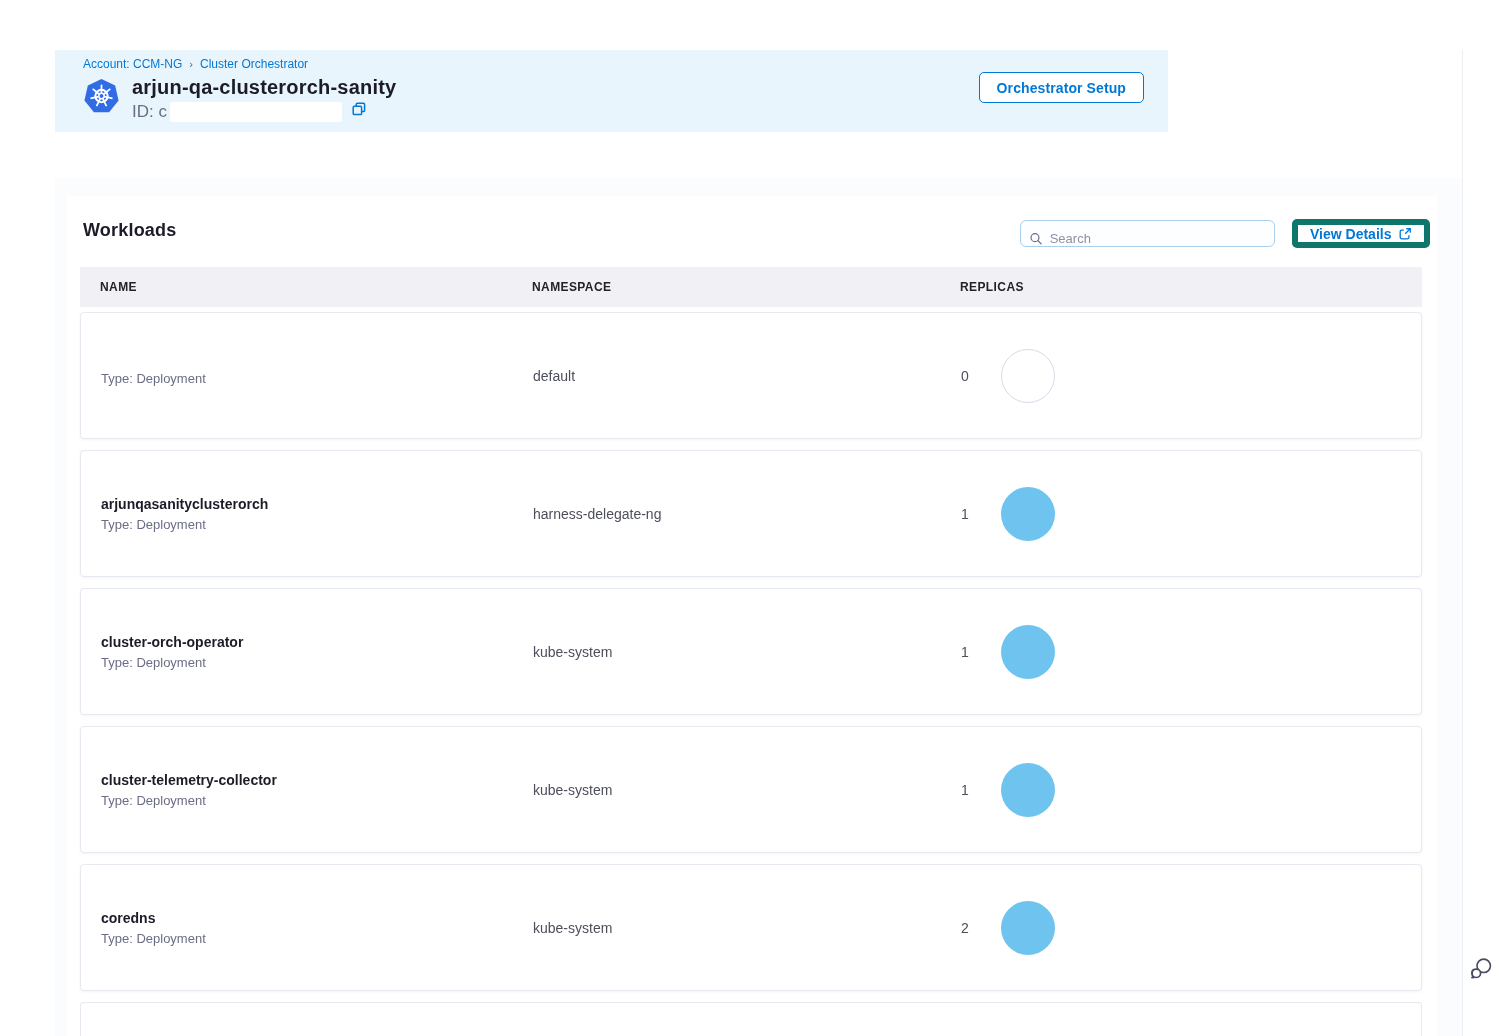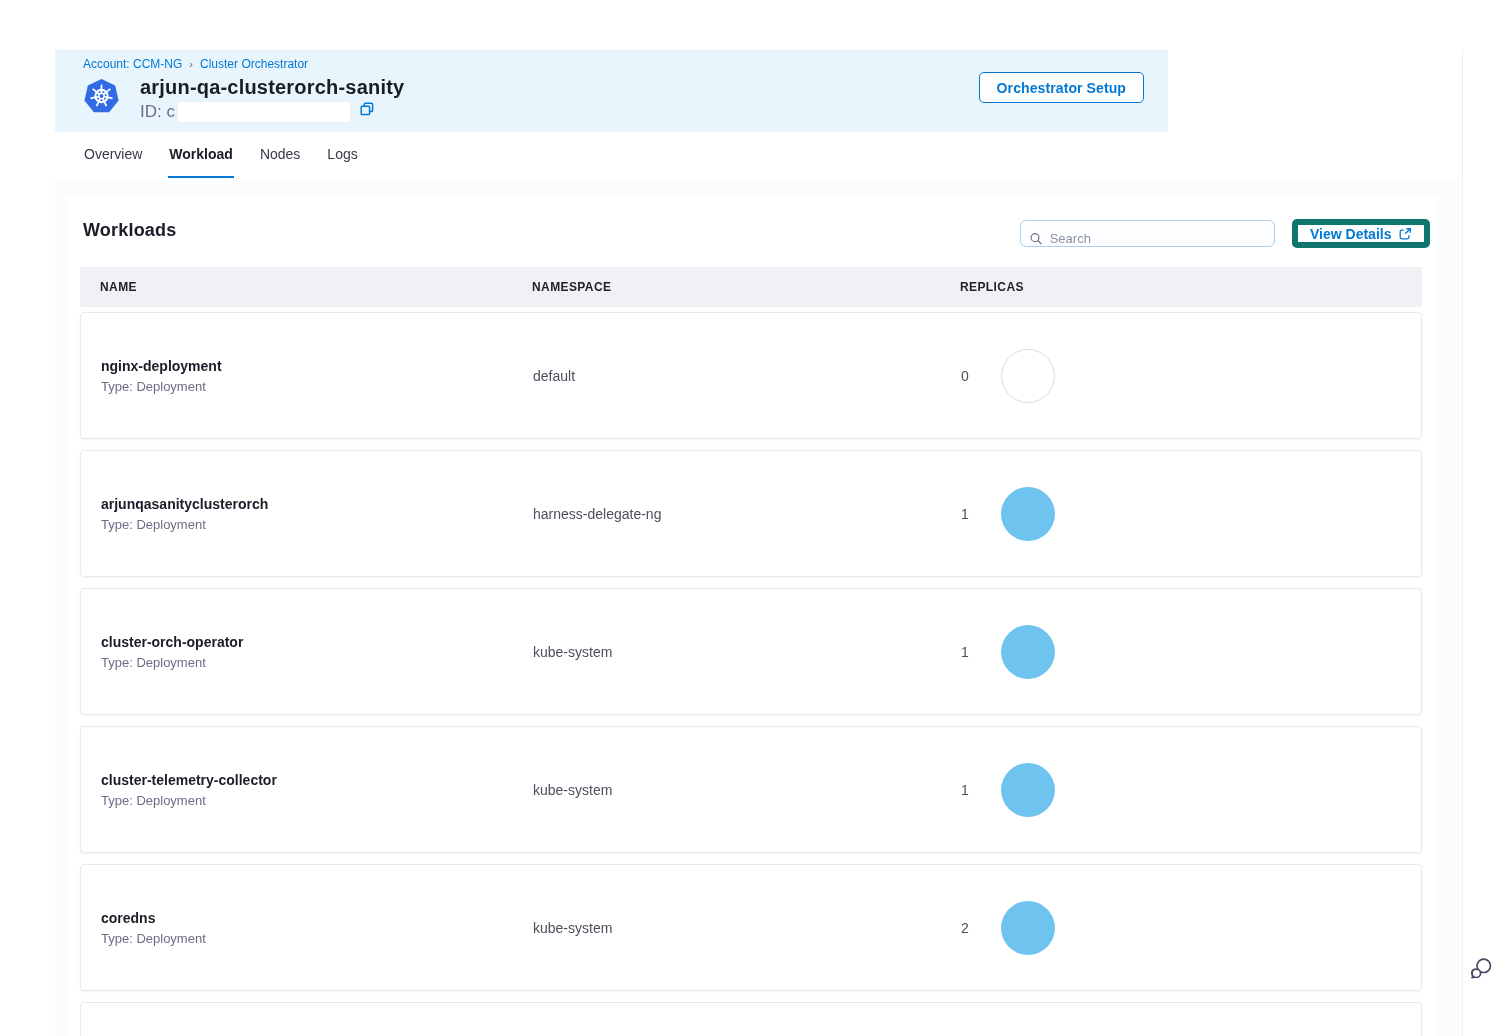--- a/index.html
+++ b/index.html
@@ -6,21 +6,21 @@
   html,body { width:1502px; height:1036px; background:#ffffff; overflow:hidden;
     font-family:"Liberation Sans","DejaVu Sans",sans-serif; }
   .app { position:absolute; left:0; top:0; width:1502px; height:1036px; }
 
   
   .header-band { position:absolute; left:55px; top:50px; width:1113px; height:82px;
     background:#e9f5fc; padding:7px 24px 0 28px; }
   .breadcrumb { font-size:12px; color:#0278d5; display:flex; align-items:center; gap:7px; }
   .breadcrumb .crumb { cursor:pointer; }
   .breadcrumb .sep { color:#4d6e8f; font-size:11px; }
-  .title-row { display:flex; align-items:flex-start; margin-top:5px;gap:8px; }
+  .title-row { display:flex; align-items:flex-start; margin-top:5px; }
   .k8s-icon { width:37px; height:37px; margin-top:2px; flex:0 0 auto; }
   .title-block { margin-left:12px; }
   .page-title { font-size:20px; font-weight:bold; color:#1c1c28; letter-spacing:.2px; }
   .id-row { display:flex; align-items:flex-start; margin-top:3px; font-size:17px; color:#6b6d85; }
   .id-redaction { display:inline-block; width:172px; height:20px; background:#ffffff;
     border-radius:2px; margin-left:3px; }
   .copy-btn { margin-left:10px; cursor:pointer; display:inline-flex; }
   .setup-btn { position:absolute; right:24px; top:22px; height:31px; padding:0 17px;
     background:#ffffff; border:1px solid #0278d5; border-radius:5px; color:#0278d5;
     font-size:14px; font-weight:bold; font-family:Liberation Sans, sans-serif; cursor:pointer; letter-spacing:.1px; }
@@ -113,26 +113,20 @@
               <rect x="4.2" y="1.2" width="8.4" height="8.4" rx="1.2" fill="none" stroke="#0278d5" stroke-width="1.5"></rect>
               <rect x="1.2" y="4.2" width="8.4" height="8.4" rx="1.2" fill="#e9f5fc" stroke="#0278d5" stroke-width="1.5"></rect>
             </svg>
           </span>
         </div>
       </div>
     </div>
     <button class="setup-btn">Orchestrator Setup</button>
   </div>
 
-  <div class="tabs-row">
-    <div class="tab">Overview</div>
-    <div class="tab active">Workload</div>
-    <div class="tab">Nodes</div>
-    <div class="tab">Logs</div>
-  </div>
 
   <div class="content-bg"></div>
   <div class="panel">
     <div class="panel-title">Workloads</div>
 
     <div class="search-wrap">
       <svg width="15" height="15" viewBox="0 0 16 16">
         <circle cx="7" cy="7" r="4.6" fill="none" stroke="#6b6d85" stroke-width="1.4"></circle>
         <line x1="10.6" y1="10.6" x2="14.2" y2="14.2" stroke="#6b6d85" stroke-width="1.4" stroke-linecap="round"></line>
       </svg>
@@ -150,21 +144,20 @@
 
     <div class="tbl-header">
       <div class="col">NAME</div>
       <div class="col">NAMESPACE</div>
       <div class="col">REPLICAS</div>
     </div>
 
     <div class="row-list">
   <div class="row-card">
     <div class="cell-name">
-      <div class="wl-name">nginx-deployment</div>
       <div class="wl-type">Type: Deployment</div>
     </div>
     <div class="cell-ns">default</div>
     <div class="cell-replicas">
       <span class="replica-count">0</span>
       <span class="replica-circle empty"></span>
     </div>
   </div>
 
   <div class="row-card">

